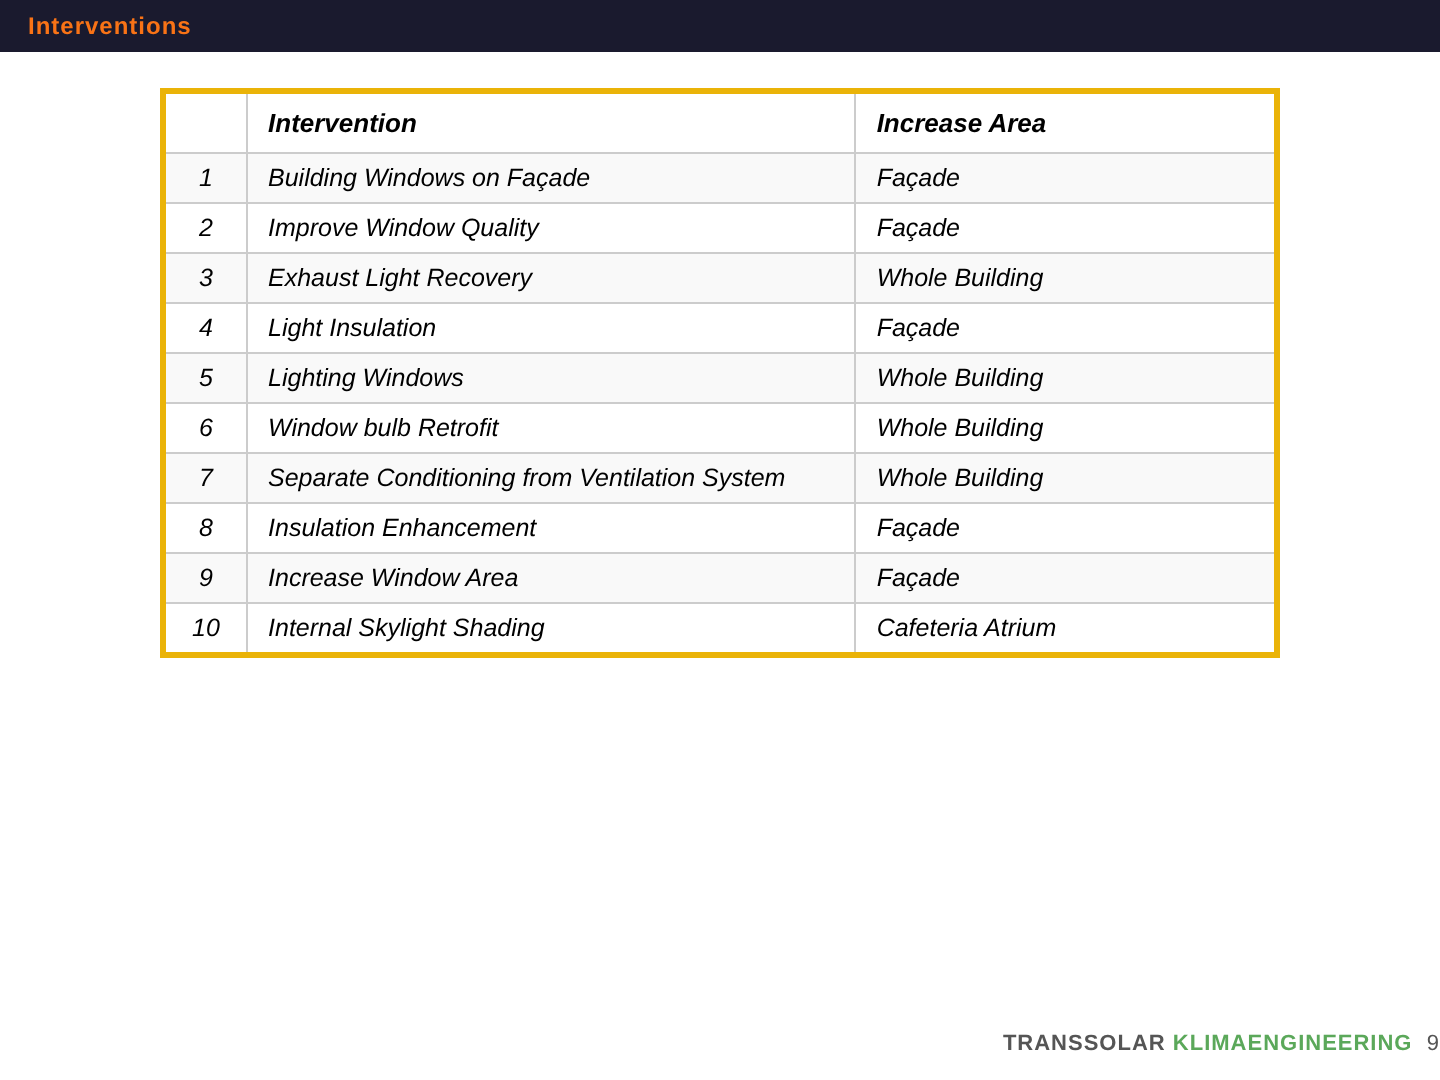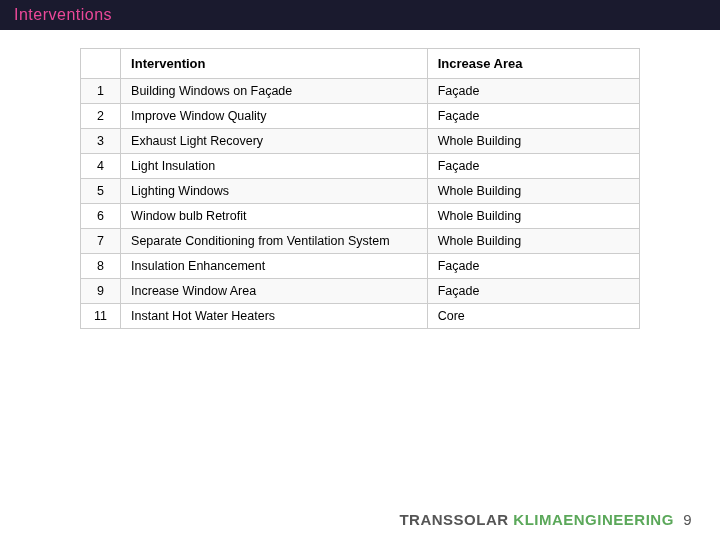--- a/index.html
+++ b/index.html
@@ -8,35 +8,36 @@
       width: 720px;
       height: 540px;
       font-family: Arial, Helvetica, sans-serif;
       font-size: 13px;
       background: #ffffff;
       overflow: hidden;
     }
 
     .header-bar {
       background: #1a1a2e;
-      color: #ec4899;
+      color: #f97316;
       padding: 6px 14px;
-      font-size: 16px;
-      font-weight: normal;
+      font-size: 12px;
+      font-weight: bold;
       letter-spacing: 0.5px;
     }
 
     .content {
       padding: 18px 80px 10px 80px;
     }
 
     table {
       width: 100%;
       border-collapse: collapse;
-      border: 1px solid #eab308;
+      border: 3px solid #eab308;
+      font-style: italic;
     }
 
     thead tr {
       background: #ffffff;
     }
 
     th {
       border: 1px solid #cccccc;
       padding: 7px 10px;
       text-align: left;
@@ -69,22 +70,22 @@
       background: #f9f9f9;
     }
 
     tr:nth-child(even) td {
       background: #ffffff;
     }
 
     .footer {
       position: absolute;
       bottom: 12px;
-      right: 28px;
-      font-size: 15px;
+      right: 0;
+      font-size: 11px;
       color: #555;
       letter-spacing: 0.5px;
     }
 
     .footer .brand-klimaengineering {
       color: #5ba85a;
       font-weight: bold;
     }
 
     .footer .brand-transsolar {
@@ -152,23 +153,23 @@
           <td class="num-col">8</td>
           <td class="intervention-col">Insulation Enhancement</td>
           <td class="area-col">Façade</td>
         </tr>
         <tr>
           <td class="num-col">9</td>
           <td class="intervention-col">Increase Window Area</td>
           <td class="area-col">Façade</td>
         </tr>
         <tr>
-          <td class="num-col">11</td>
-          <td class="intervention-col">Instant Hot Water Heaters</td>
-          <td class="area-col">Core</td>
+          <td class="num-col">10</td>
+          <td class="intervention-col">Internal Skylight Shading</td>
+          <td class="area-col">Cafeteria Atrium</td>
         </tr>
       </tbody>
   </table>
 </div>
 
 <div class="footer">
   <span class="brand-transsolar">TRANSSOLAR</span>
   <span> </span>
   <span class="brand-klimaengineering">KLIMAENGINEERING</span>
   <span class="page-num"> &nbsp;<span>9</span></span>

